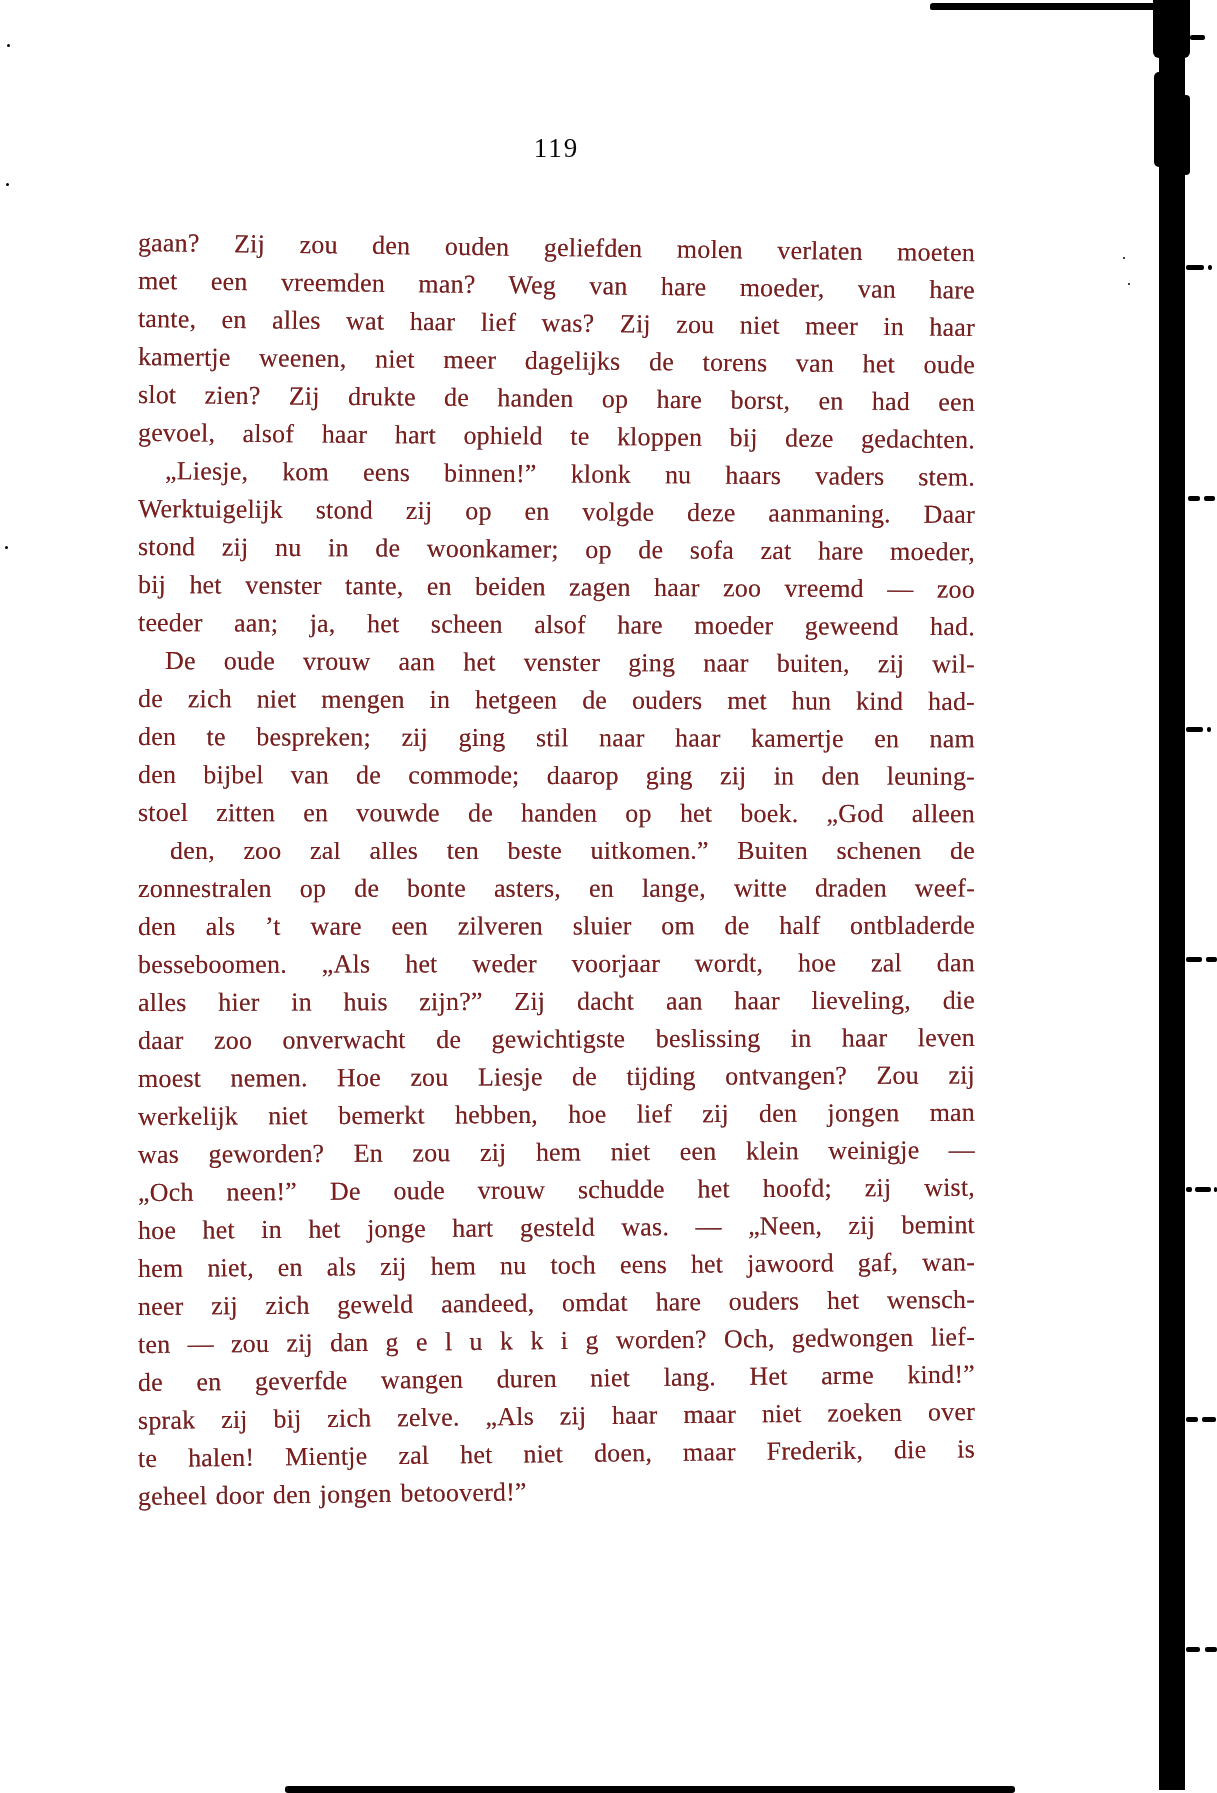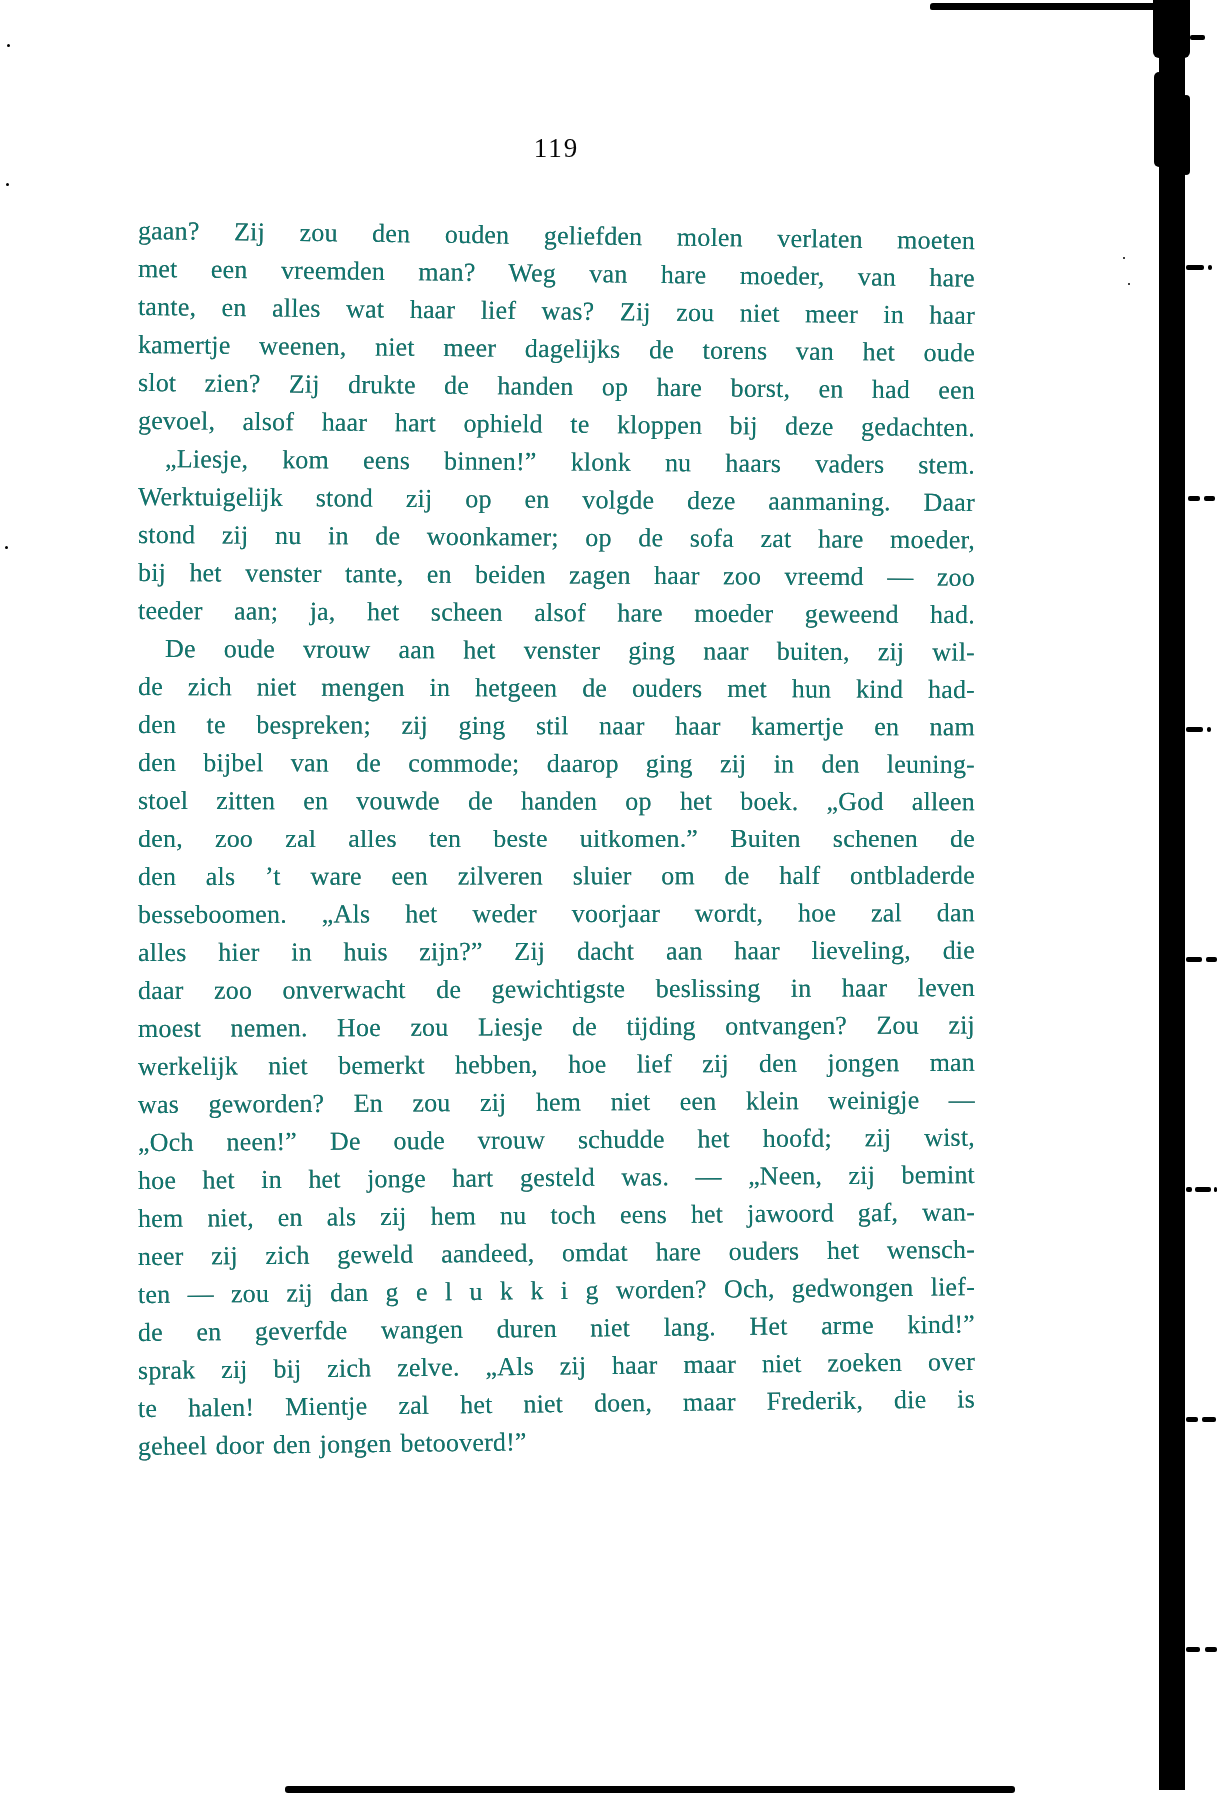--- a/index.html
+++ b/index.html
@@ -21,25 +21,25 @@
     top: 133px;
     left: 138px;
     width: 837px;
     text-align: center;
     font-size: 27px;
     letter-spacing: 2px;
     color: #060606;
   }
   .text-block {
     position: absolute;
-    top: 212px;
+    top: 224px;
     left: 138px;
     width: 837px;
     font-size: 26px;
-    color: #0f766e;
+    color: #7f1d1d;
   }
   .line {
     height: 38px;
     line-height: 38px;
     text-align: justify;
     text-align-last: justify;
     white-space: normal;
     letter-spacing: 0.2px;
     word-spacing: 2px;
     text-shadow: 0 0 0.5px rgba(0,0,0,0.55);
@@ -92,21 +92,22 @@
       <div class="line indent" style="transform: rotate(0.453deg);">„Liesje, kom eens binnen!” klonk nu haars vaders stem.</div>
       <div class="line" style="transform: rotate(0.412deg);">Werktuigelijk stond zij op en volgde deze aanmaning. Daar</div>
       <div class="line" style="transform: rotate(0.371deg);">stond zij nu in de woonkamer; op de sofa zat hare moeder,</div>
       <div class="line" style="transform: rotate(0.329deg);">bij het venster tante, en beiden zagen haar zoo vreemd — zoo</div>
       <div class="line" style="transform: rotate(0.288deg);">teeder aan; ja, het scheen alsof hare moeder geweend had.</div>
       <div class="line indent" style="transform: rotate(0.247deg);">De oude vrouw aan het venster ging naar buiten, zij wil-</div>
       <div class="line" style="transform: rotate(0.206deg);">de zich niet mengen in hetgeen de ouders met hun kind had-</div>
       <div class="line" style="transform: rotate(0.165deg);">den te bespreken; zij ging stil naar haar kamertje en nam</div>
       <div class="line" style="transform: rotate(0.124deg);">den bijbel van de commode; daarop ging zij in den leuning-</div>
       <div class="line" style="transform: rotate(0.082deg);">stoel zitten en vouwde de handen op het boek. „God alleen</div>
-      <div class="line" style="transform: rotate(0deg);">den, zoo zal alles ten beste uitkomen.” Buiten schenen de</div>
+      <div class="line" style="transform: rotate(0deg); margin-left: 32px;">den, zoo zal alles ten beste uitkomen.” Buiten schenen de</div>
+      <div class="line" style="transform: rotate(-0.041deg);">zonnestralen op de bonte asters, en lange, witte draden weef-</div>
       <div class="line" style="transform: rotate(-0.082deg);">den als ’t ware een zilveren sluier om de half ontbladerde</div>
       <div class="line" style="transform: rotate(-0.124deg);">besseboomen. „Als het weder voorjaar wordt, hoe zal dan</div>
       <div class="line" style="transform: rotate(-0.165deg);">alles hier in huis zijn?” Zij dacht aan haar lieveling, die</div>
       <div class="line" style="transform: rotate(-0.206deg);">daar zoo onverwacht de gewichtigste beslissing in haar leven</div>
       <div class="line" style="transform: rotate(-0.247deg);">moest nemen. Hoe zou Liesje de tijding ontvangen? Zou zij</div>
       <div class="line" style="transform: rotate(-0.288deg);">werkelijk niet bemerkt hebben, hoe lief zij den jongen man</div>
       <div class="line" style="transform: rotate(-0.329deg);">was geworden? En zou zij hem niet een klein weinigje —</div>
       <div class="line" style="transform: rotate(-0.371deg);">„Och neen!” De oude vrouw schudde het hoofd; zij wist,</div>
       <div class="line" style="transform: rotate(-0.412deg);">hoe het in het jonge hart gesteld was. — „Neen, zij bemint</div>
       <div class="line" style="transform: rotate(-0.453deg);">hem niet, en als zij hem nu toch eens het jawoord gaf, wan-</div>

